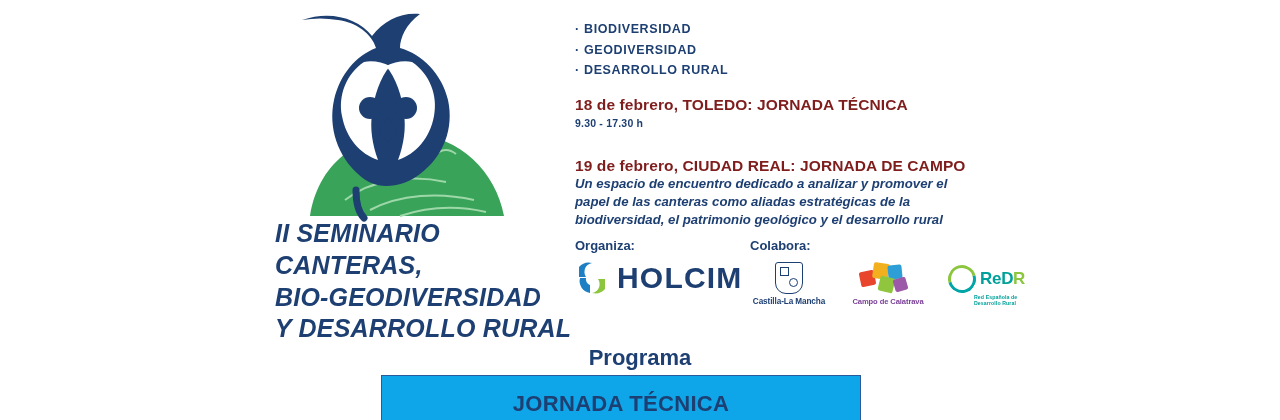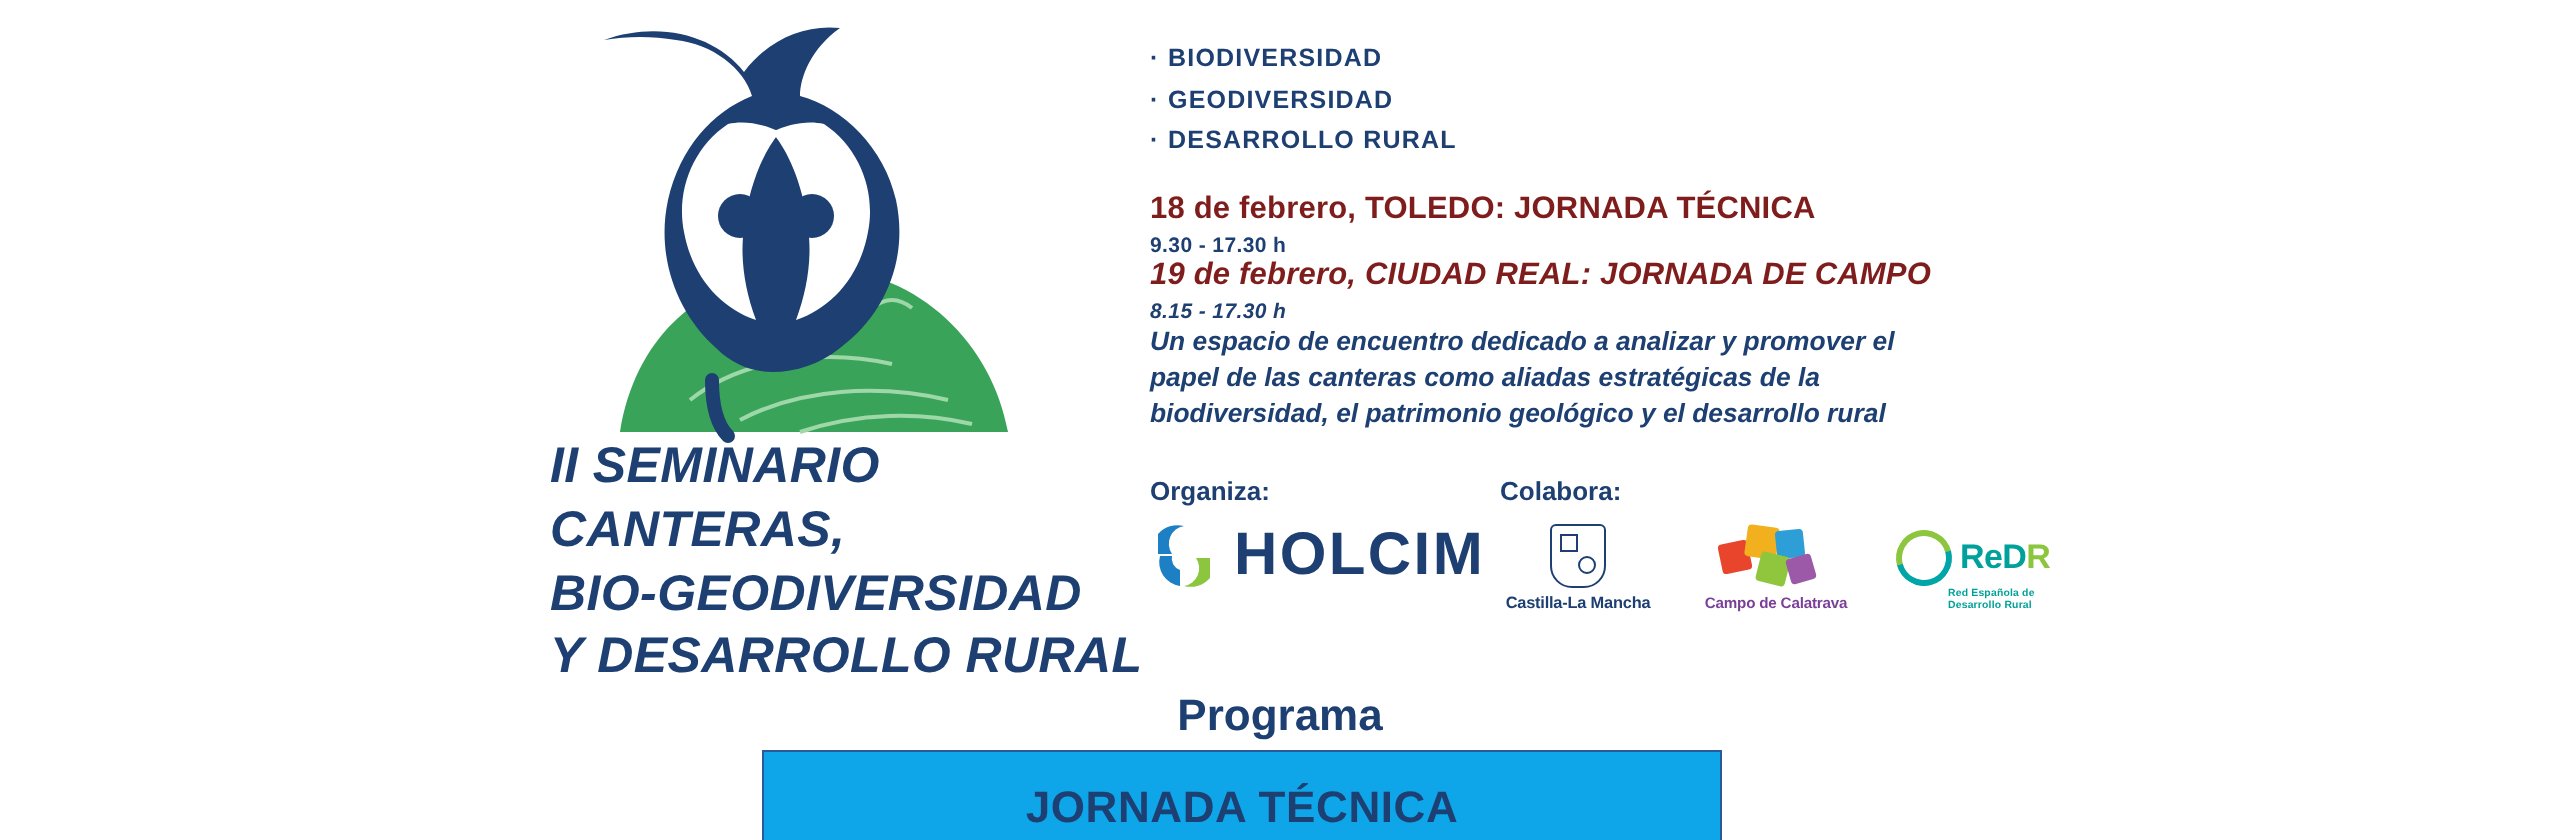--- a/index.html
+++ b/index.html
@@ -82,21 +82,21 @@
     color: #7f1d1d;
     letter-spacing: 0.1px;
   }
   .date-time {
     font-size: 10.5px;
     font-weight: bold;
     color: #1d3f72;
     margin-top: 3px;
     letter-spacing: 0.2px;
   }
-  .date-block.second { margin-top: 0; font-style: italic; }
+  .date-block.second { margin-top: 28px; }
 
   .lead {
     font-size: 13.2px;
     font-weight: bold;
     font-style: italic;
     line-height: 1.38;
     color: #1d3f72;
     width: 410px;
   }
 
@@ -300,21 +300,20 @@
       </li>
     </ul>
 
     <div class="date-block">
       <div class="date-line">18 de febrero, TOLEDO: JORNADA TÉCNICA</div>
       <div class="date-time">9.30 - 17.30 h</div>
     </div>
 
     <div class="date-block second">
       <div class="date-line">19 de febrero, CIUDAD REAL: JORNADA DE CAMPO</div>
-      <div class="date-time">8.15 - 17.30 h</div>
     </div>
 
     <div class="lead">Un espacio de encuentro dedicado a analizar y promover el papel de las canteras como aliadas estratégicas de la biodiversidad, el patrimonio geológico y el desarrollo rural</div>
   </div>
 
   <div class="sponsor-row">
 
     <div class="sponsor-group colabora">
       <div class="sponsor-label">Colabora:</div>
       <div class="logos-wrap">

